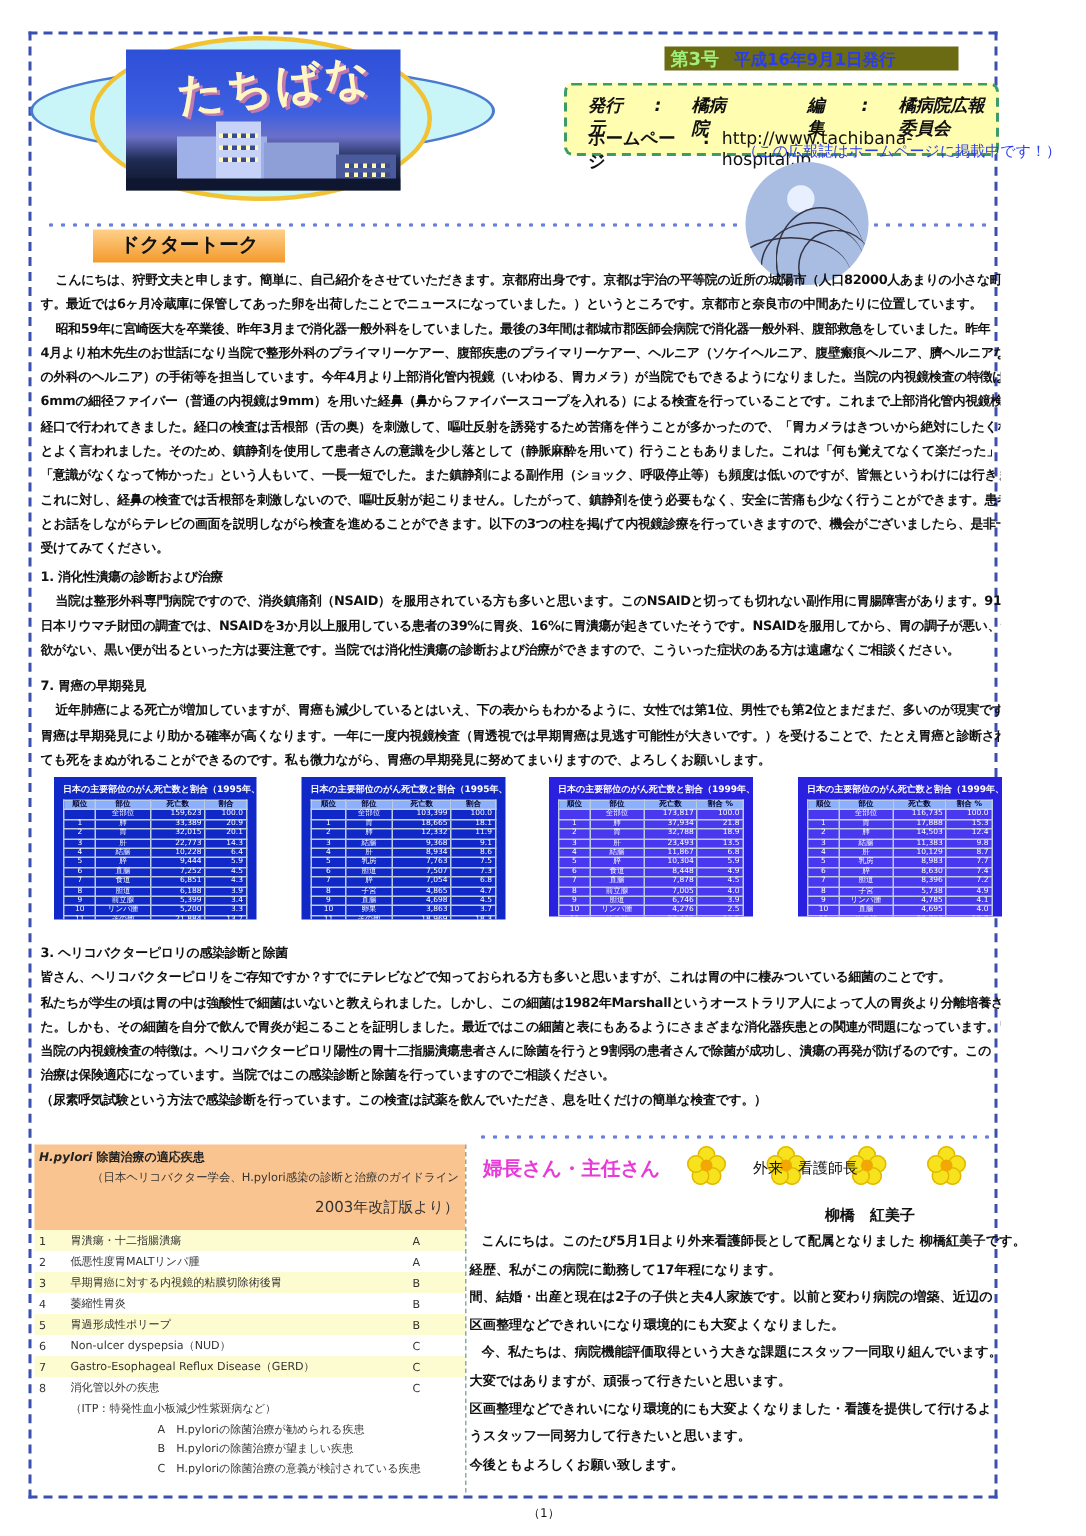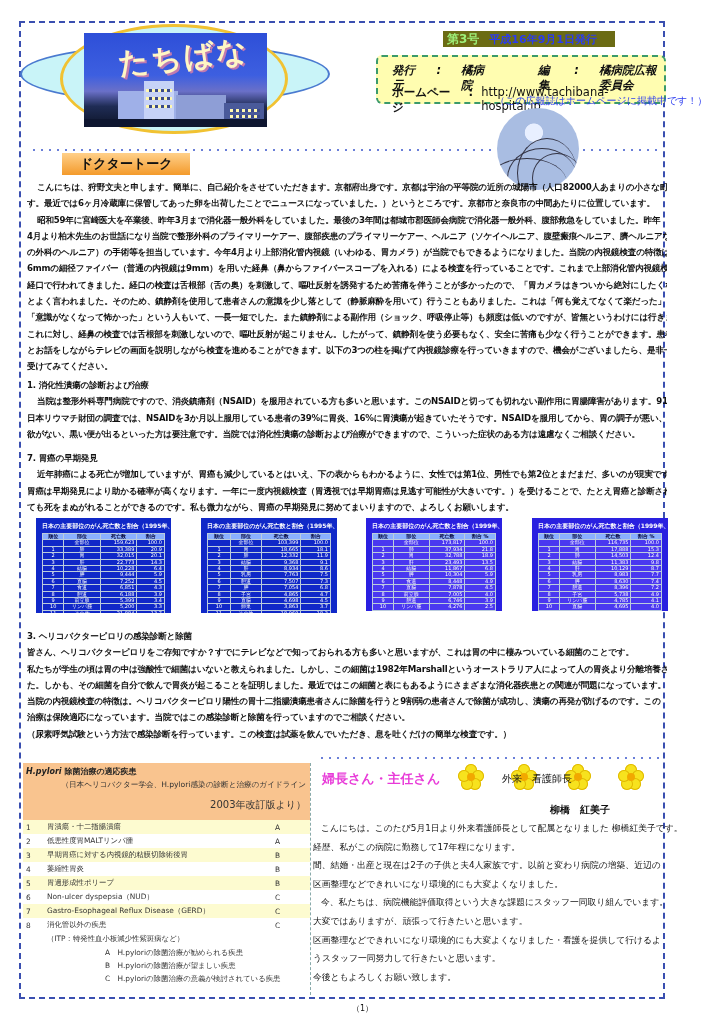--- a/index.html
+++ b/index.html
@@ -28,21 +28,21 @@
   .logo-title {
     position: absolute; left: 34px; top: 4px; font-size: 30px; font-weight: bold;
     color: #fff6c4; letter-spacing: 2px; text-shadow: 2px 2px 0 #c07ab0;
     font-family: "DejaVu Sans", sans-serif; transform: rotate(-6deg);
   }
   .bldg { position: absolute; background: #c9d4f2; }
   .bldg-win { position: absolute; background: repeating-linear-gradient(90deg, #fff8b0 0 3px, #3a4a8a 3px 6px); height: 3px; }
 
   
   .issue-badge {
-    position: absolute; left: 443px; top: 31px; width: 172px; height: 16px;
+    position: absolute; left: 443px; top: 31px; width: 196px; height: 16px;
     background: #6b6b14; display: flex; align-items: center; padding-left: 4px; gap: 10px;
   }
   .issue-no { color: #9ef07a; font-weight: bold; font-size: 12px; }
   .issue-date { color: #2b3cf0; font-weight: bold; font-size: 11px; }
 
   .publisher-box {
     position: absolute; left: 376px; top: 55px; width: 290px; height: 49px;
     background: #fffdb0; border: 2px dashed #3c9a6b; border-radius: 6px;
     font-size: 11.5px; font-weight: bold;
   }
@@ -109,21 +109,21 @@
 
   
   .nurse-title {
     position: absolute; left: 322px; top: 770px; font-size: 13px; font-weight: bold; color: #e83ad8;
   }
   .flower { position: absolute; width: 26px; height: 26px; }
   .petal { position: absolute; width: 12px; height: 12px; background: #f7e21e; border-radius: 50%; box-shadow: 0 0 0 1px #e0b800 inset; }
   .fcenter { position: absolute; left: 9px; top: 9px; width: 8px; height: 8px; background: #f2a800; border-radius: 50%; }
   .nurse-role { position: absolute; left: 502px; top: 772px; font-size: 10px; font-weight: normal; }
   .nurse-name { position: absolute; left: 550px; top: 803px; font-size: 10px; font-weight: bold; }
-  .nurse-text { position: absolute; left: 313px; top: 819px; font-size: 8.8px; line-height: 18.6px; font-weight: normal; }
+  .nurse-text { position: absolute; left: 313px; top: 819px; font-size: 8.8px; line-height: 18.6px; font-weight: bold; }
   .nurse-text p { white-space: nowrap; }
 
   .page-num { position: absolute; left: 352px; top: 1003px; font-size: 8px; }
 </style>
 </head>
 <body>
 
 <div class="frame"></div>
 
 <div>

